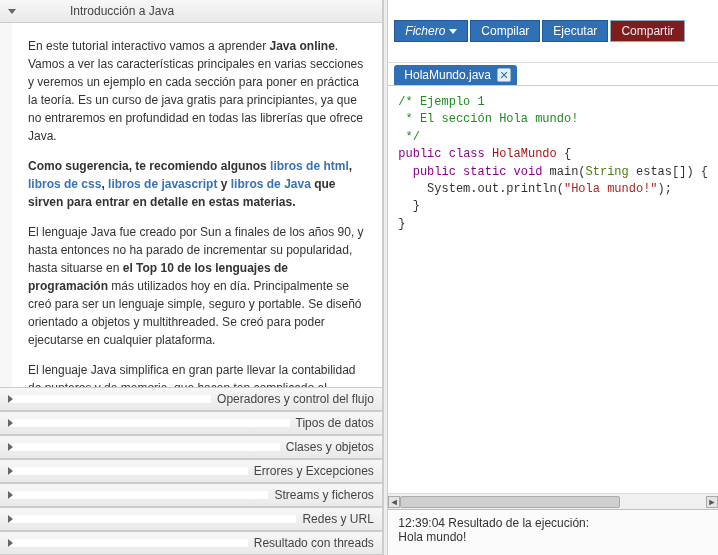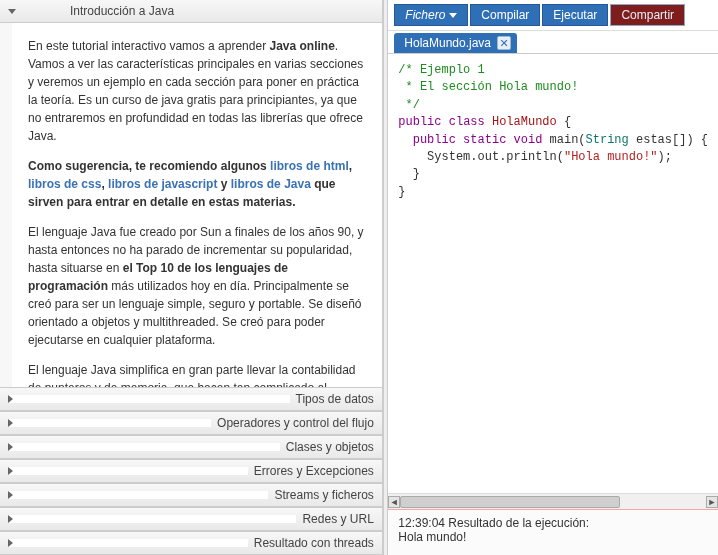--- a/index.html
+++ b/index.html
@@ -8,31 +8,31 @@
   .left { width: 440px; border-right: 1px solid #ccc; display: flex; flex-direction: column; background: #f7f7f7; }
   .right { flex: 1; display: flex; flex-direction: column; background: #fff; }
   .accordion-header { background: linear-gradient(#f7f7f7,#e9e9e9); border: 1px solid #ccc; border-left: none; border-right: none; padding: 4px 8px; font-size: 12px; color: #444; cursor: pointer; display: flex; align-items: center; }
   .accordion-header:first-child { border-top: none; gap: 48px; }
   .tri { display: inline-block; width: 0; height: 0; margin-right: 6px; }
   .tri.right { border-top: 4px solid transparent; border-bottom: 4px solid transparent; border-left: 5px solid #666; }
   .tri.down { border-left: 4px solid transparent; border-right: 4px solid transparent; border-top: 5px solid #666; }
   .accordion-body { flex: 1; overflow-y: auto; background: #fff; padding: 14px 16px; font-size: 12px; line-height: 1.5; color: #333; position: relative; }
   .accordion-body p { margin-bottom: 12px; }
   .link { color: #3972b5; cursor: pointer; }
-  .toolbar { background: #fff; padding: 4px 6px; border-bottom: 1px solid #ddd; display: flex; gap: 2px; }
+  .toolbar { background: #fff; padding: 20px 6px; border-bottom: 1px solid #ddd; display: flex; gap: 2px; }
   .btn { background: #2f6fb5; color: #fff; border: 1px solid #225a99; padding: 3px 10px; font-size: 12px; cursor: pointer; }
   .btn .caret { display:inline-block; margin-left:4px; width:0;height:0;border-left:4px solid transparent;border-right:4px solid transparent;border-top:5px solid #fff; vertical-align: middle;}
   .btn.disabled { background: #7f1d1d; border-color:#8aa9c8; color:#e8eef6; cursor: default; }
   .tabbar { background: #fff; padding: 2px 6px 0 6px; border-bottom: 1px solid #ccc; display: flex; }
   .tab { background: #2f6fb5; color: #fff; padding: 3px 6px 3px 10px; font-size: 12px; border-radius: 3px 3px 0 0; display: flex; align-items: flex-end; }
   .tab-close { background: #e8eef6; color:#2f6fb5; width:14px;height:14px; border:1px solid #9cb8d4; margin-left:6px; display:flex;align-items:center;justify-content:center;font-size:11px;line-height:1;border-radius:2px;cursor:pointer;}
   .editor { flex: 1; overflow: auto; padding: 8px 10px; font-family: "Consolas","Courier New",monospace; font-size: 12px; line-height: 1.45; white-space: pre; color:#333; }
   .c-comment { color: #1e8c1e; }
   .c-key { color: #8b008b; }
-  .c-type { color: #0f766e; }
+  .c-type { color: #4d7c0f; }
   .c-id { color: #a31515; }
   .c-str { color: #b22222; }
   .hscroll { height: 16px; background:#f0f0f0; border-top:1px solid #ddd; position:relative; }
   .hscroll .thumb { position:absolute; left:12px; top:2px; height:12px; width:220px; background:#cfcfcf; border:1px solid #aaa; border-radius:2px;}
   .hscroll .arrow { position:absolute; top:2px; width:12px;height:12px; background:#e4e4e4;border:1px solid #aaa; display:flex;align-items:center;justify-content:center;font-size:9px;color:#555;}
   .hscroll .arrow.l{left:0;} .hscroll .arrow.r{right:0;}
   .output { border-top: 1px solid #fca5a5; padding: 6px 10px; font-size: 12px; color:#333; min-height: 46px; background:#fbfbfb; }
   .splitter { width:6px; background:#eee; border-left:1px solid #ccc; border-right:1px solid #ccc; cursor:col-resize;}
   .left-wrap { display:flex; flex:1; min-height:0;margin-left:12px;}
   ::-webkit-scrollbar { width: 14px; }
@@ -59,25 +59,25 @@
       </p>
       <p>
         <span>El lenguaje Java fue creado por Sun a finales de los años 90, y hasta entonces no ha parado de incrementar su popularidad, hasta situarse en </span><b>el Top 10 de los lenguajes de programación</b><span> más utilizados hoy en día. Principalmente se creó para ser un lenguaje simple, seguro y portable. Se diseñó orientado a objetos y multithreaded. Se creó para poder ejecutarse en cualquier plataforma.</span>
       </p>
       <p>El lenguaje Java simplifica en gran parte llevar la contabilidad de punteros y de memoria, que hacen tan complicado al C++.Dispone de múltipres librerías para trabajar con ficheros y redes (como http).</p>
 
     </div>
     </div>
     <div class="accordion-header">
         <span class="tri right"></span>
-        <span>Tipos de datos</span>
+        <span>Operadores y control del flujo</span>
       </div>
     <div class="accordion-header">
         <span class="tri right"></span>
-        <span>Operadores y control del flujo</span>
+        <span>Tipos de datos</span>
       </div>
     <div class="accordion-header">
         <span class="tri right"></span>
         <span>Clases y objetos</span>
       </div>
     <div class="accordion-header">
         <span class="tri right"></span>
         <span>Errores y Excepciones</span>
       </div>
     <div class="accordion-header">

